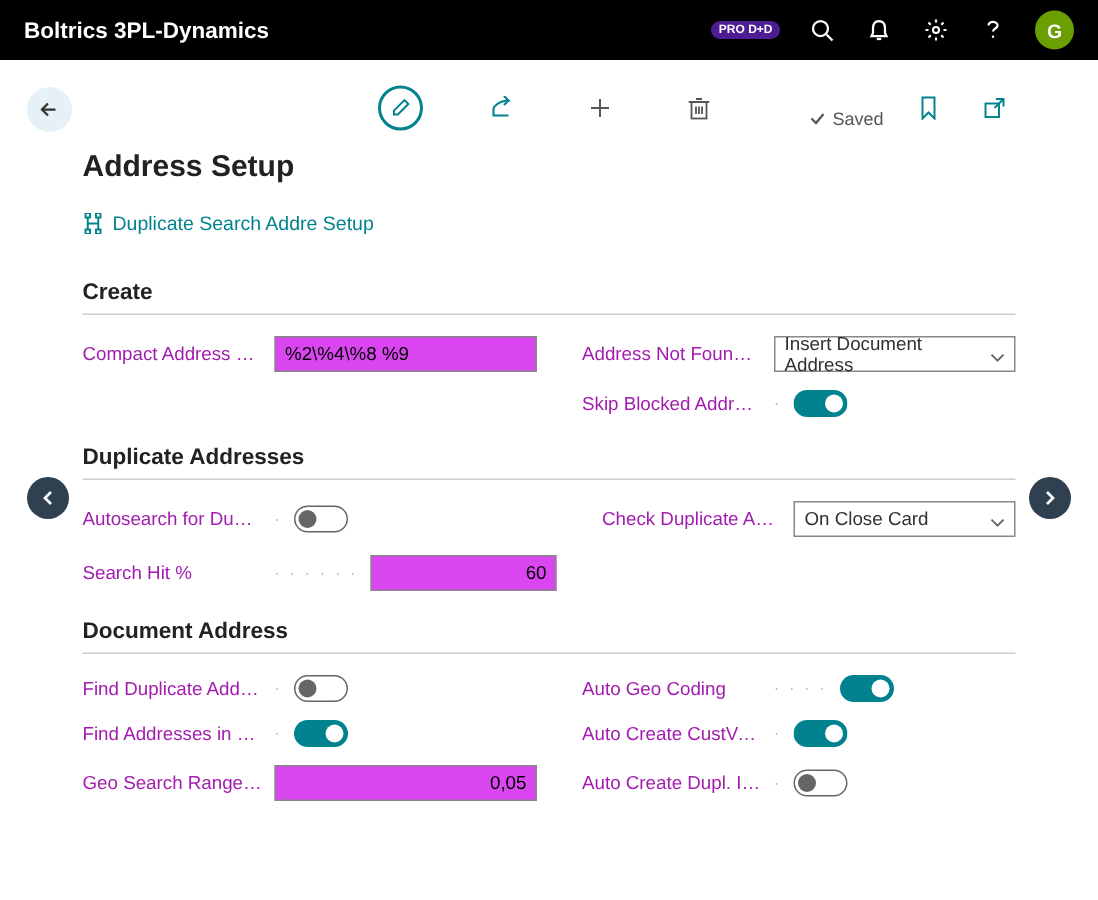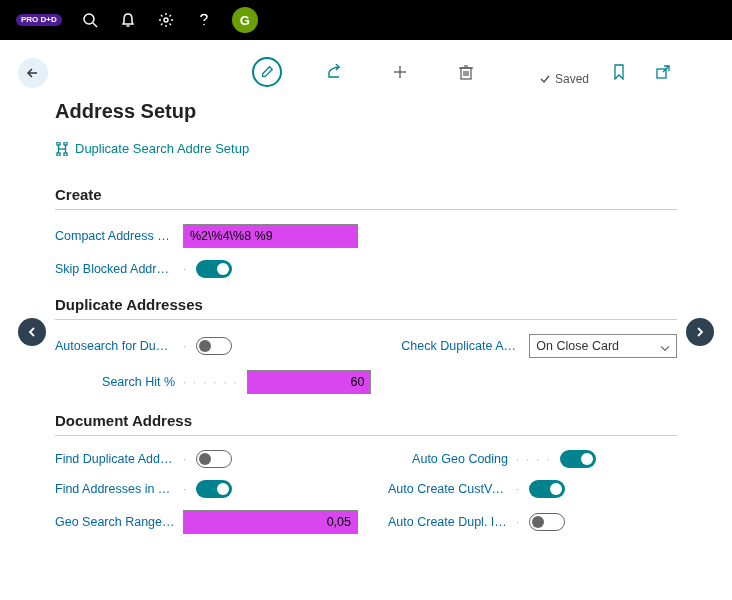--- a/index.html
+++ b/index.html
@@ -16,40 +16,41 @@
   .toolbar-right { position: absolute; right: 0; display: flex; align-items: flex-end; gap: 16px; }
   .toolbar-btn { display: flex; align-items: center; justify-content: center; width: 28px; height: 28px; cursor: pointer; color: #555; }
   .edit-circle { width: 30px; height: 30px; border: 2px solid #00838f; border-radius: 50%; display: flex; align-items: center; justify-content: center; color: #00838f; }
   .saved { color: #555; font-size: 12px; display: flex; align-items: center; gap: 4px; }
   .page-title { font-size: 20px; font-weight: 600; margin: 6px 0 18px 0; color: #222; }
   .action-link { display: flex; align-items: center; gap: 6px; color: #00838f; font-size: 13px; padding-bottom: 12px; cursor: pointer; }
   .section { margin-top: 18px; }
   .section-header { font-size: 15px; font-weight: 600; color: #222; padding-bottom: 6px; border-bottom: 1px solid #ccc; margin-bottom: 14px; }
   .grid { display: grid; grid-template-columns: 1fr 1fr; column-gap: 30px; row-gap: 12px; }
   .field { display: flex; align-items: center; gap: 8px; }
-  .field-label { width: 120px; font-size: 12.5px; color: #0369a1; white-space: nowrap; overflow: hidden; text-overflow: ellipsis; flex-shrink: 0; text-align: right; }
+  .field-label { width: 120px; font-size: 12.5px; color: #a21caf; white-space: nowrap; overflow: hidden; text-overflow: ellipsis; flex-shrink: 0; }
   .dots { flex: 0 0 auto; color: #aaa; letter-spacing: 2px; font-size: 10px; }
   .text-input { flex: 1; border: 1px solid #888; height: 24px; padding: 0 6px; font-size: 12.5px; background: #d946ef; min-width: 0; }
   .text-input.right { text-align: right; }
   .select-input { flex: 1; border: 1px solid #888; height: 24px; padding: 0 20px 0 6px; font-size: 12.5px; background: #fff; position: relative; display: flex; align-items: center; min-width: 0; cursor: pointer; }
   .select-caret { position: absolute; right: 6px; top: 50%; transform: translateY(-40%); color: #666; }
   .toggle { width: 36px; height: 18px; border-radius: 9px; position: relative; cursor: pointer; flex-shrink: 0; border: 1px solid transparent; }
   .toggle.off { background: #fff; border: 1px solid #666; }
   .toggle.on { background: #00838f; }
   .toggle-knob { position: absolute; width: 12px; height: 12px; border-radius: 50%; top: 2px; }
   .toggle.off .toggle-knob { left: 2px; background: #666; }
   .toggle.on .toggle-knob { right: 2px; background: #fff; }
   .nav-arrow { position: absolute; top: 318px; width: 28px; height: 28px; border-radius: 50%; background: #2f4050; color: #fff; display: flex; align-items: center; justify-content: center; cursor: pointer; }
   .nav-left { left: 18px; }
   .nav-right { right: 18px; }
 </style>
 </head>
 <body>
 
 <div class="topbar">
+  <div class="topbar-left">Boltrics 3PL-Dynamics</div>
   <div class="topbar-right">
     <div class="pro-badge">PRO D+D</div>
     <div class="topbar-icon">
       <svg width="16" height="16" viewBox="0 0 16 16" fill="none" stroke="#fff" stroke-width="1.5">
           <circle cx="7" cy="7" r="5"></circle>
           <line x1="11" y1="11" x2="15" y2="15"></line>
         </svg>
     </div>
     <div class="topbar-icon">
       <svg width="16" height="16" viewBox="0 0 16 16" fill="none" stroke="#fff" stroke-width="1.5">
@@ -146,20 +147,29 @@
     <span>Duplicate Search Addre Setup</span>
   </div>
 
   <div class="section">
     <div class="section-header">Create</div>
     <div class="grid">
       <div class="field">
         <span class="field-label">Compact Address F…</span>
         <input class="text-input" value="%2\%4\%8 %9" style="">
       </div>
+      <div class="field">
+        <span class="field-label">Address Not Found …</span>
+        <div class="select-input">
+          <span>Insert Document Address</span>
+          <span class="select-caret"><svg width="10" height="6" viewBox="0 0 10 6" fill="none" stroke="#666" stroke-width="1.3">
+                <polyline points="1,1 5,5 9,1"></polyline>
+              </svg></span>
+        </div>
+      </div>
       <div></div>
       <div class="field">
         <span class="field-label">Skip Blocked Addre…</span>
         <span class="dots">·</span>
         <div class="toggle on">
             <div class="toggle-knob"></div>
           </div>
       </div>
     </div>
   </div>

